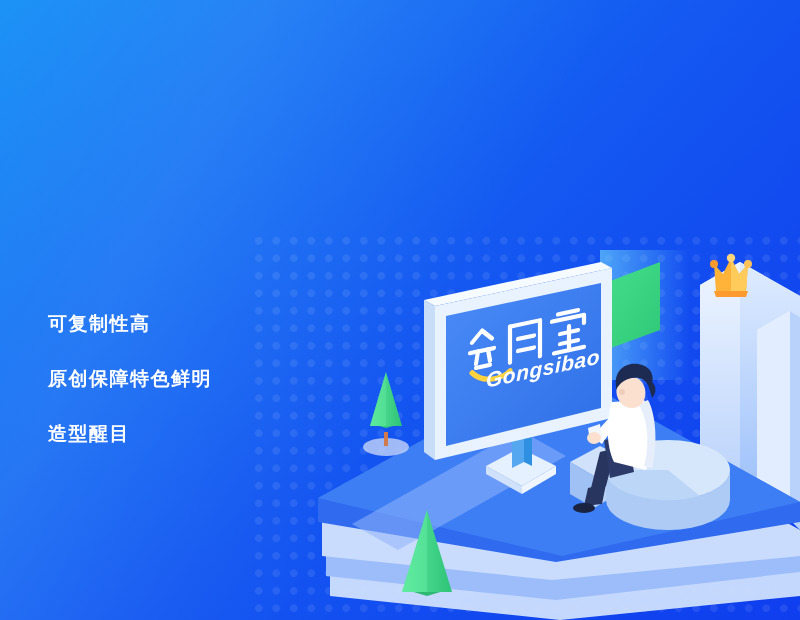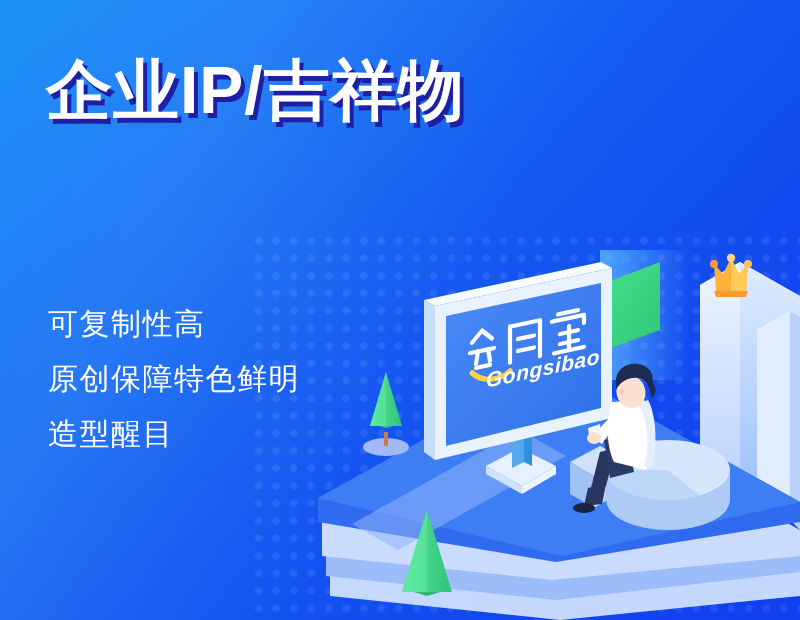--- a/index.html
+++ b/index.html
@@ -56,24 +56,25 @@
   }
 
   
   .sublist {
     position: absolute;
     left: 48px;
     top: 296px;
   }
   .subline {
     color: #ffffff;
-    font-size: 30px;
+    font-size: 19px;
     line-height: 55px;
     letter-spacing: 1.5px;
     white-space: nowrap;
+    font-weight: bold;
   }
 
   
   .scene {
     position: absolute;
     left: 0;
     top: 0;
     width: 800px;
     height: 620px;
     pointer-events: none;
@@ -249,21 +250,20 @@
         <path d="M616 386 C614 372, 624 362, 638 364 C652 366, 656 378, 650 388 C646 380, 640 376, 632 378 C626 379, 620 382, 616 390 Z" fill="#1d2a52"></path>
         <path d="M648 380 C656 382, 658 392, 652 398 C650 390, 648 384, 646 381 Z" fill="#1d2a52"></path>
 
         <circle cx="622" cy="392" r="3" fill="#f0cdb8"></circle>
       </g>
 
     </svg>
   </div>
 
   <div class="headline">
-    <div class="headline-line">企业IP/吉祥物</div>
   </div>
 
   <div class="sublist">
     <div class="subline">可复制性高</div>
     <div class="subline">原创保障特色鲜明</div>
     <div class="subline">造型醒目</div>
   </div>
 
 </div>
 

